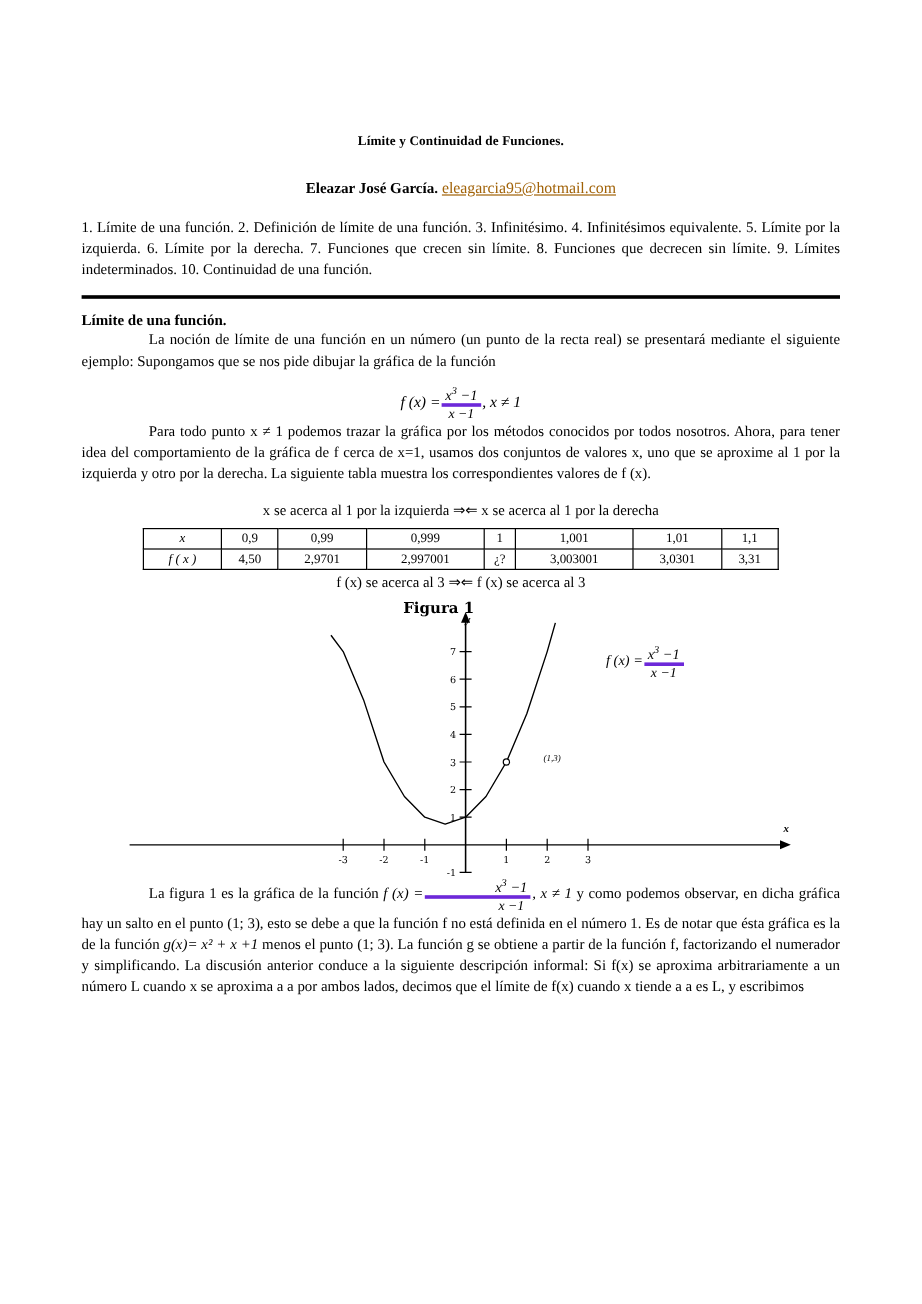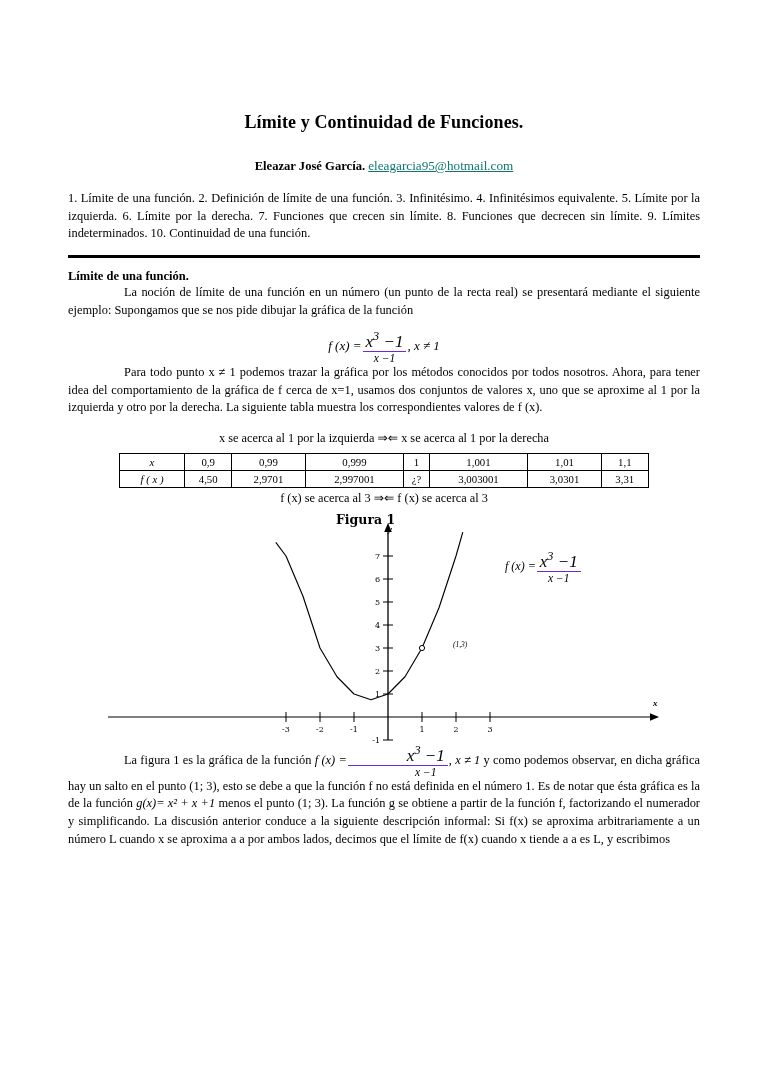--- a/index.html
+++ b/index.html
@@ -7,29 +7,29 @@
     width:768px; height:1087px;
     background:#ffffff;
     font-family:"Liberation Serif", serif;
     color:#000000;
     position:relative;
     overflow:hidden;
   }
   .page { position:absolute; left:68px; top:0; width:632px; }
 
   .doc-title {
-    text-align:center; font-weight:bold; font-size:18px;
+    text-align:center; font-weight:bold; font-size:11px;
     margin-top:112px; letter-spacing:.1px;
   }
   .author-line {
     text-align:center; font-size:12.6px; margin-top:25px;
   }
   .author-name { font-weight:bold; }
   .email-link {
-    color:#0f766e; text-decoration:underline; font-size:13.2px;
+    color:#a16207; text-decoration:underline; font-size:13.2px;
   }
 
   .toc {
     margin-top:16px; font-size:12.4px; line-height:1.42;
     text-align:justify; text-justify:inter-word;
   }
 
   .rule {
     margin-top:12px; border-top:3px solid #000; height:0;
   }
@@ -41,21 +41,21 @@
     margin:0; text-indent:0;
   }
   p.indent { text-indent:56px; }
   .tight { margin-top:2px; }
 
   i, .it { font-style:italic; }
 
   
   .frac { display:inline-block; vertical-align:middle; text-align:center;
           font-style:italic; line-height:1.05; margin:0 1px; }
-  .frac .num { display:block; border-bottom:1px solid #6d28d9; padding:0 3px; font-size:17px;}
+  .frac .num { display:block; border-bottom:3px solid #6d28d9; padding:0 3px; font-size:12px;}
   .frac .den { display:block; padding:0 3px; font-size:11.5px;}
   sup { font-size:.72em; vertical-align:super; }
 
   .formula-center { text-align:center; margin-top:11px; font-size:13px; }
 
   .tbl-caption { text-align:center; font-size:12.3px; margin-top:14px; }
   .tbl-caption2 { text-align:center; font-size:12.3px; margin-top:3px; }
 
   table.values {
     border-collapse:collapse; margin:7px auto 0 auto;

